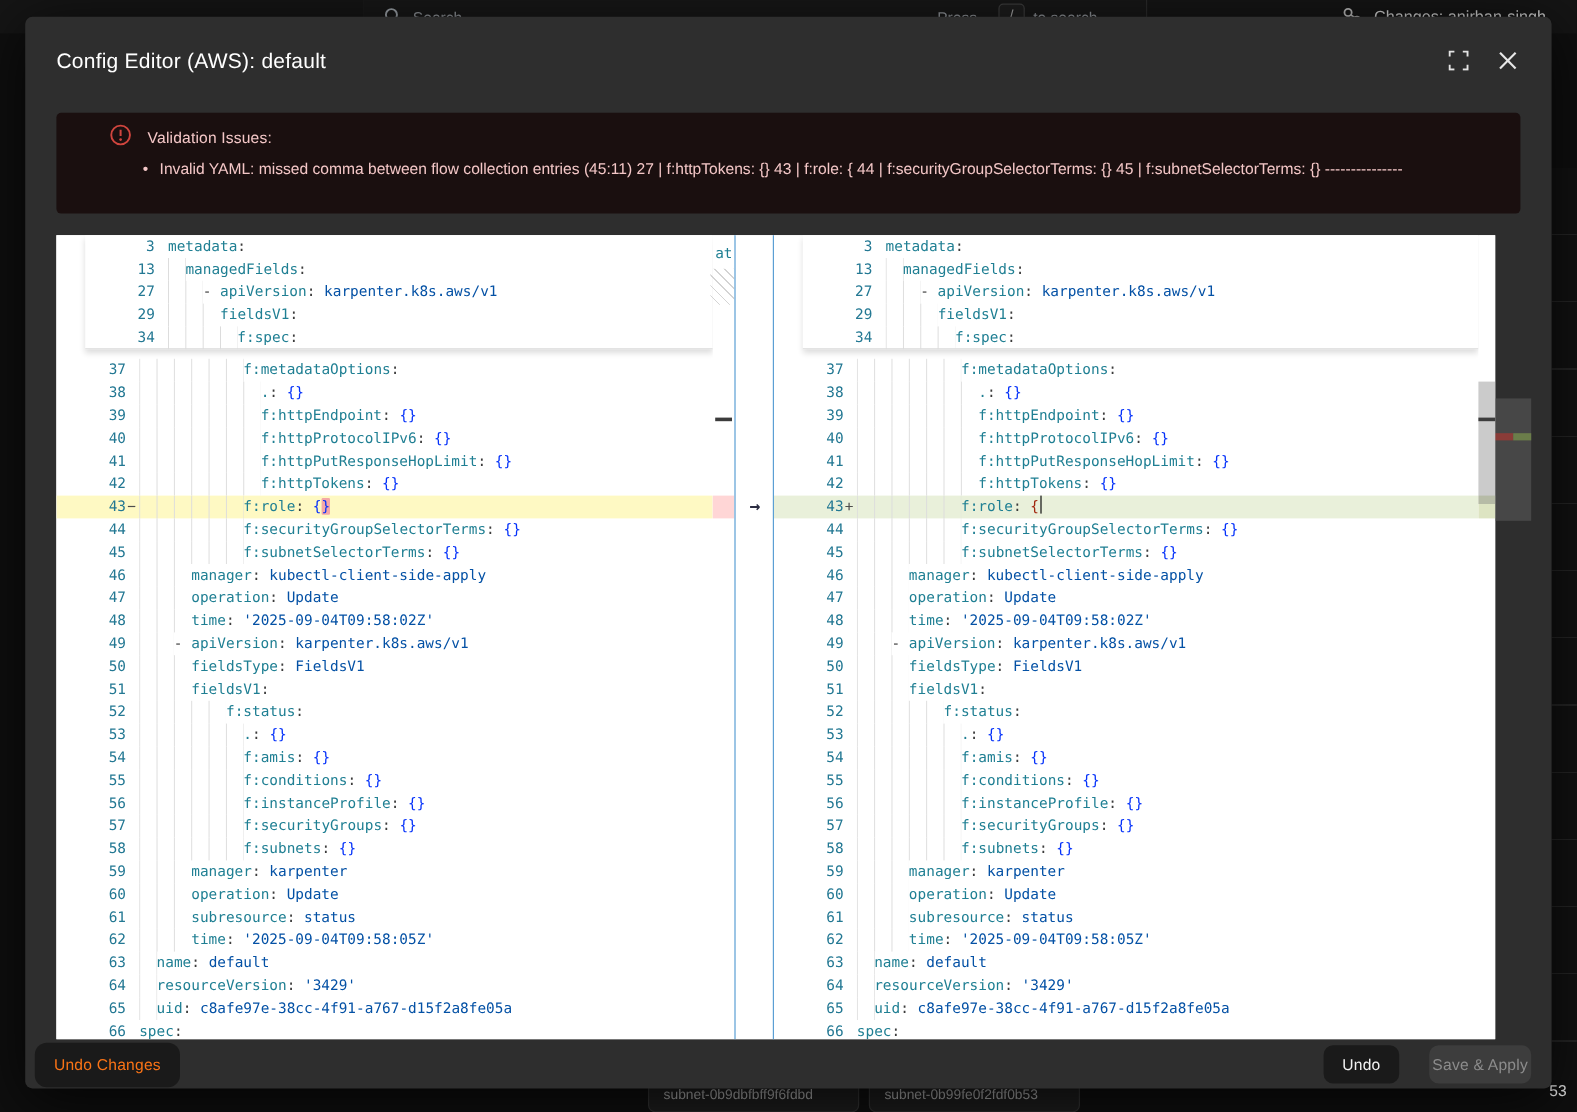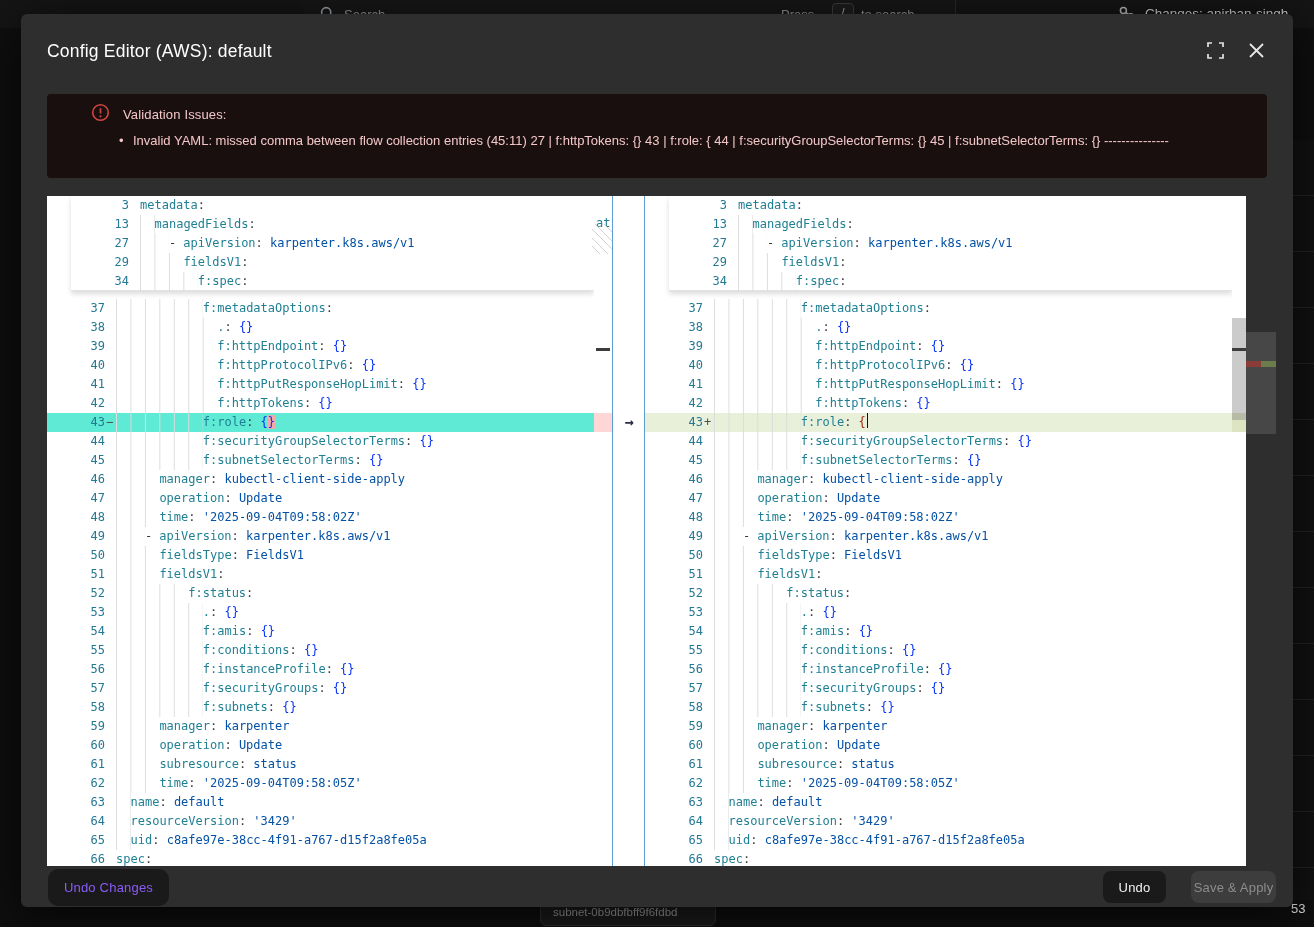--- a/index.html
+++ b/index.html
@@ -9,21 +9,21 @@
 
   
   #bg-layer { position:absolute; inset:0; background:#0f0f0f; }
   #top-bar { position:absolute; left:0; top:0; width:1314px; height:28px; background:#151515; }
   .vdiv { position:absolute; top:0; width:1px; height:28px; background:#2a2a2a; }
   #search-area { position:absolute; left:303px; top:0; width:652px; height:28px; background:#171717; }
   .bar-text { color:#8f9398; font-size:13px; position:absolute; top:7px; white-space:nowrap; }
   #key-cap { position:absolute; left:832px; top:3px; width:22px; height:21px; border:1px solid #3d3d3d;
              border-radius:4px; background:#1d1d1d; color:#a8a8a8; font-size:12px; text-align:center; line-height:19px;}
   #cluster-chip { position:absolute; left:1118px; top:4px; display:flex; gap:9px; align-items:center; color:#cfcfcf; font-size:13.5px; white-space:nowrap;}
-  #bg-chips { position:absolute; left:540px; top:898px; height:29px; display:flex; gap:8px; }
+  #bg-chips { position:absolute; left:540px; top:898px; height:29px; display:flex; gap:8px;align-items:center; }
   .chip { width:176px; height:28px; background:#1d1d1d; border:1px solid #323232; border-radius:6px;
           color:#a8a8a8; font-size:11.5px; padding:7px 0 0 12px; white-space:nowrap; overflow:hidden;}
   #bg-fragment { position:absolute; left:1291px; top:901px; color:#e8e8e8; font-size:13px; }
   #bg-table-lines { position:absolute; left:1293px; top:140px; width:21px; height:760px;
      background:repeating-linear-gradient(to bottom, #121212 0 55px, #262626 55px 56px); }
 
   
   #modal { position:absolute; left:21px; top:14px; width:1272px; height:893px; background:#2e2e2e;
            border-radius:6px; box-shadow:0 10px 50px rgba(0,0,0,.75); }
   #modal-title { position:absolute; left:26px; top:27px; font-size:17.5px; font-weight:500; color:#ffffff; letter-spacing:.2px;}
@@ -49,53 +49,53 @@
   .ln   { display:inline-block; width:58px; text-align:right; color:#237893; }
   .sign { display:inline-block; width:11px; color:#4d4d4d; text-align:left; padding-left:1px;}
   .ind  { display:inline-block; height:19px; vertical-align:top;
           background:linear-gradient(to right,#dcdcdc 0,#dcdcdc 1px,transparent 1px);
           background-size:14.46px 100%; background-repeat:repeat-x; }
   .key   { color:#1f7f93; }
   .punct { color:#3b3b3b; }
   .brace { color:#0431fa; }
   .val   { color:#0451a5;text-align:right; }
   .invalid-brace { color:#a1260d; }
-  .row-del { background:#5eead4; }
+  .row-del { background:#fef9c3; }
   .row-add { background:#e9f0da; }
   .del-char { background:#f4a8a8; border-radius:1px; }
   .cursor { display:inline-block; width:1.5px; height:15px; background:#111; vertical-align:-2px; margin-left:1px; }
 
   
   #sash { position:absolute; left:565px; top:0; width:33px; height:670px; background:#fff;
           border-left:1px solid #5b9fd4; border-right:1px solid #5b9fd4; z-index:4;}
   #revert-arrow { position:absolute; left:6px; top:217px; width:20px; height:19px; color:#2b2d42;
                   font-size:15px; font-weight:bold; line-height:19px; text-align:center; cursor:pointer;}
   
   #ruler-left { position:absolute; left:547px; top:0; width:18px; height:670px; background:#fff; z-index:2;}
   #ruler-left .mark { position:absolute; left:2px; top:152px; width:14px; height:3px; background:#3c3c3c; }
   #ruler-left .band-ext { position:absolute; left:0; top:217px; width:18px; height:19px; background:#ffd6d6; }
-  #clipped-frag { position:absolute; left:549px; top:8px; width:16px; overflow:hidden; color:#1f7f93; z-index:3;margin-top:12px;}
+  #clipped-frag { position:absolute; left:549px; top:8px; width:16px; overflow:hidden; color:#1f7f93; z-index:3;}
   #hatch { position:absolute; left:545px; top:28px; width:20px; height:30px; z-index:3; opacity:.8;
            background:repeating-linear-gradient(45deg, transparent 0 5px, #c9c9c9 5px 6px); }
   
   #ruler-right { position:absolute; left:1185px; top:0; width:14px; height:670px; background:#fff; z-index:2;}
   #ruler-right .slider { position:absolute; left:0; top:122px; width:14px; height:102px; background:rgba(125,125,125,.4); }
   #ruler-right .mark { position:absolute; left:0; top:152px; width:14px; height:3px; background:#3c3c3c; }
   #ruler-right .band-ext { position:absolute; left:0; top:217px; width:14px; height:19px; background:rgba(180,195,120,.45); }
 
   
   #diff-overview { position:absolute; left:1225px; top:182px; width:30px; height:670px; }
   #diff-overview .slider { position:absolute; left:0; top:136px; width:30px; height:102px; background:#474747; }
   #diff-overview .del { position:absolute; left:0;  top:165px; width:15px; height:6px; background:#8a3c38; }
   #diff-overview .add { position:absolute; left:15px; top:165px; width:15px; height:6px; background:#6b7d4a; }
 
   
   .btn { position:absolute; border:none; border-radius:8px; font-family:"Liberation Sans",sans-serif;
          font-size:13px; font-weight:500; letter-spacing:.2px; cursor:pointer; }
-  #btn-undo { left:27px;  top:855px; width:121px; height:37px; background:#1a1a1a; color:#8b5cf6; border-radius:10px;}
+  #btn-undo { left:8px;  top:855px; width:121px; height:37px; background:#1a1a1a; color:#f97316; border-radius:10px;}
   #btn-close{ left:1082px; top:857px; width:63px;  height:32px; background:#1a1a1a; color:#f2f2f2; }
   #btn-save { left:1170px; top:857px; width:85px;  height:32px; background:#3d3d3d; color:#8c8c8c; cursor:default;}
   svg { display:block; }
 </style>
 </head>
 <body>
 
 <div id="bg-layer">
   <div id="top-bar">
     <div class="vdiv" style="left:303px"></div>
@@ -119,20 +119,21 @@
             <circle cx="12.8" cy="12.2" r="2.4" fill="none" stroke="#b9b9b9" stroke-width="1.5"></circle>
             <line x1="7.6" y1="8.4" x2="10.8" y2="10.6" stroke="#b9b9b9" stroke-width="1.5"></line>
           </svg>
       </span>
       <span>Changes: anirban-singh</span>
     </div>
   </div>
 
   <div id="bg-chips">
     <div class="chip">subnet-0b9dbfbff9f6fdbd</div>
+    <div class="chip">subnet-0b99fe0f2fdf0b53</div>
   </div>
   <div id="bg-fragment">53</div>
   <div id="bg-table-lines"></div>
 </div>
 
 <div id="modal">
   <div id="modal-title">Config Editor (AWS): default</div>
 
   <div class="hdr-icon" style="left:1186px">
     <svg width="17" height="17" viewBox="0 0 17 17" fill="none" stroke="#e3e3e3" stroke-width="1.7">

